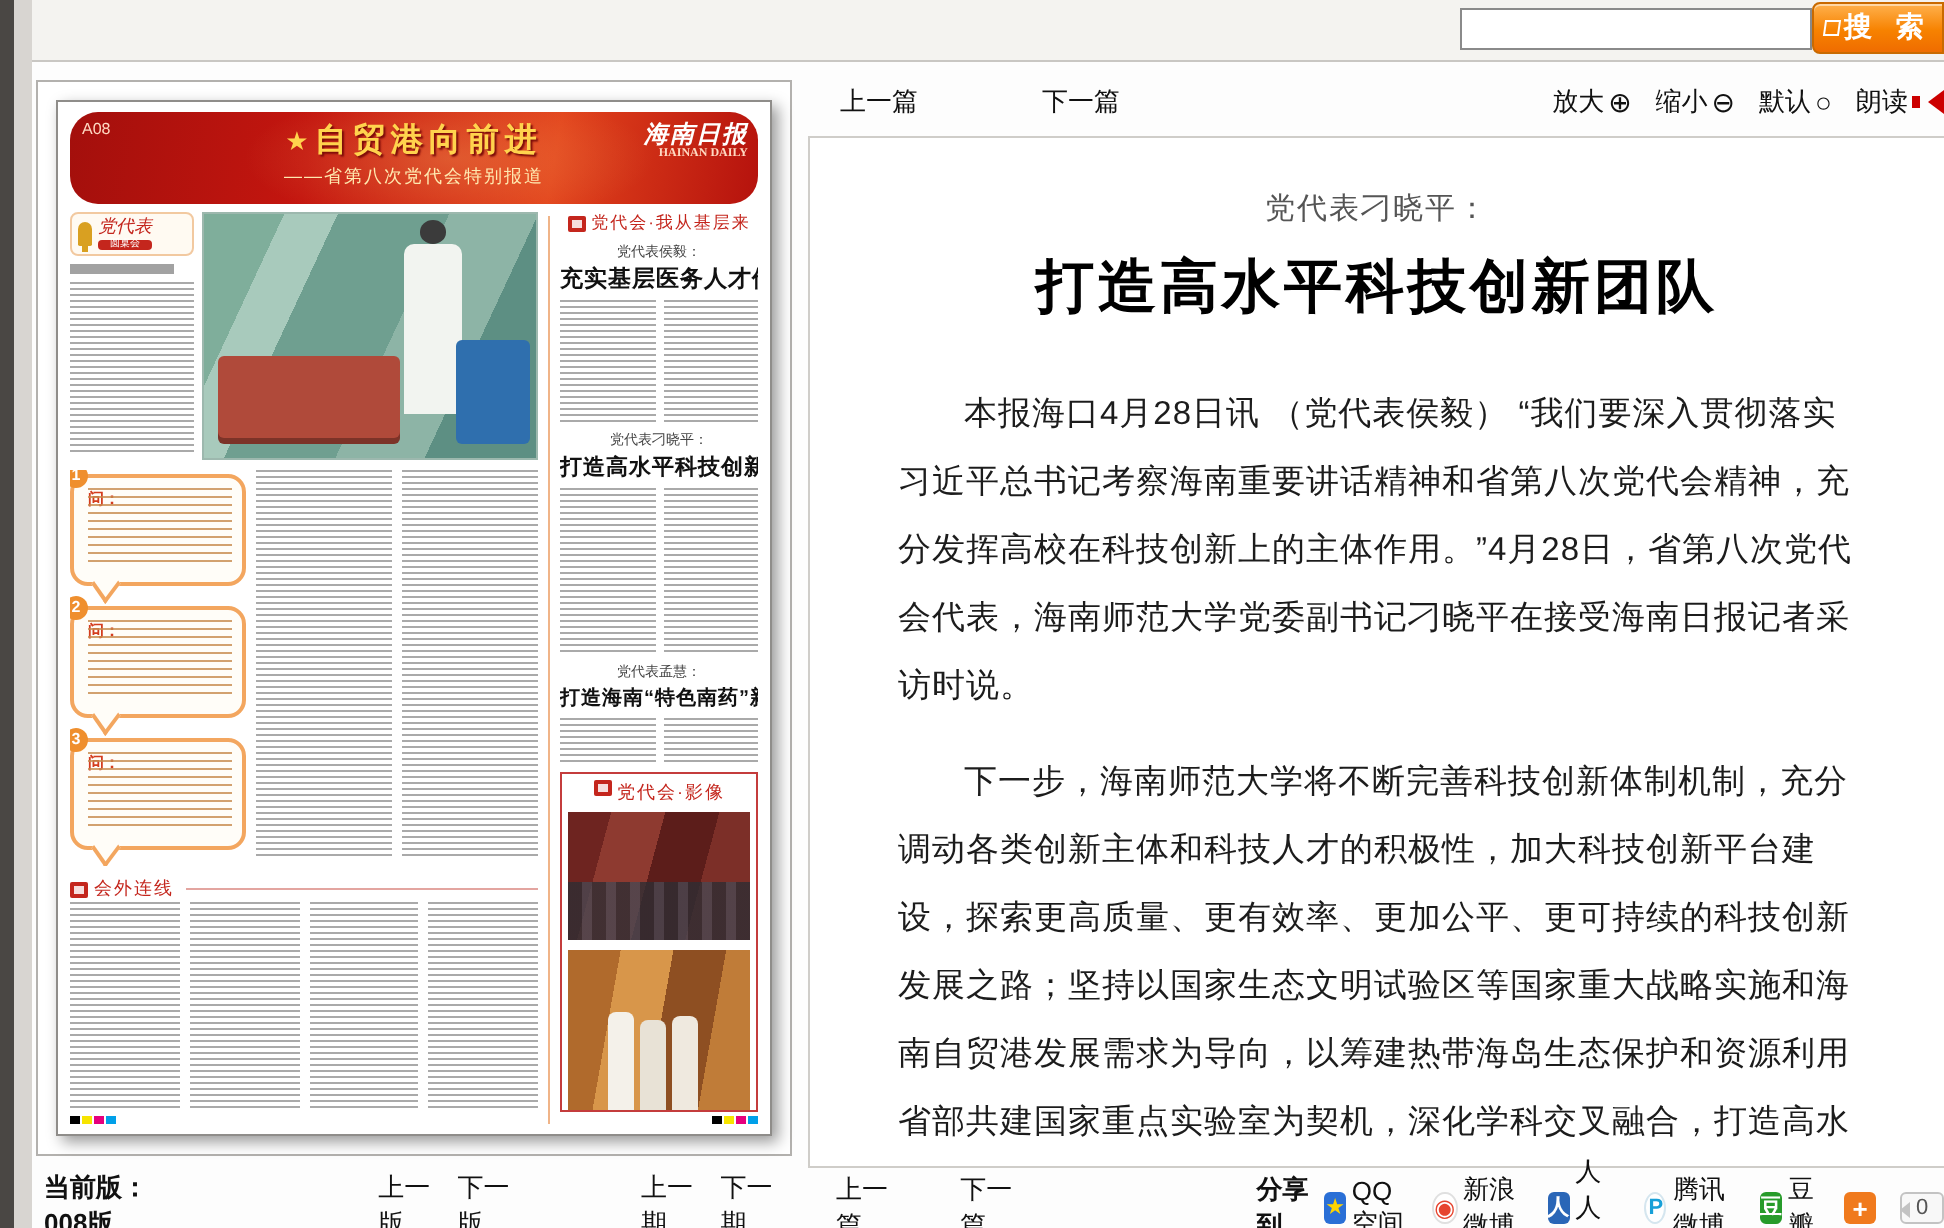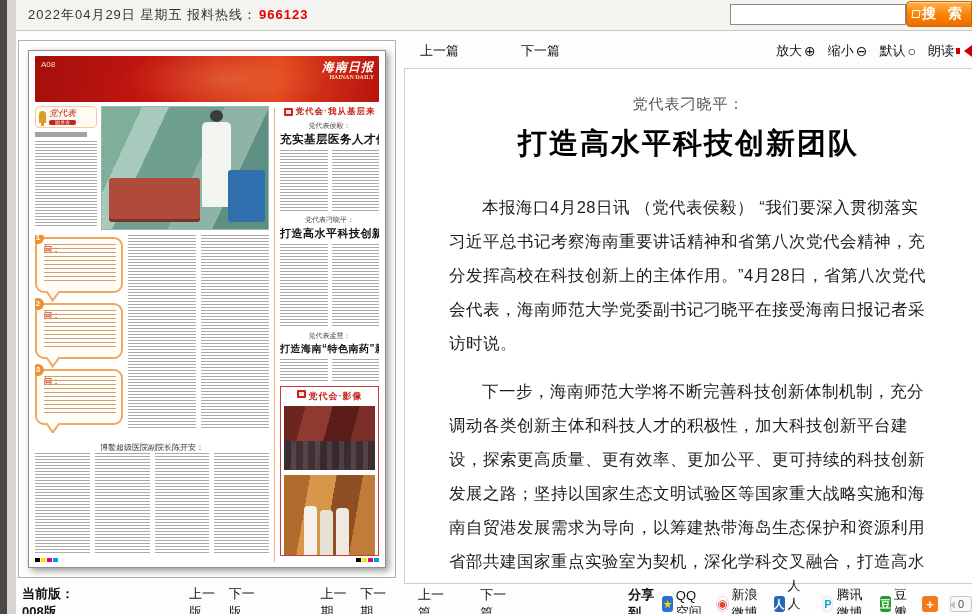--- a/index.html
+++ b/index.html
@@ -24,21 +24,21 @@
     justify-content:center; cursor:pointer; box-shadow:inset 0 1px 0 rgba(255,255,255,.5); }
   .search-btn .mini-ico { width:8px; height:8px; border:1.5px solid #fff; margin-right:2px; transform:skewX(-8deg); }
 
   
   .left-col { position:absolute; left:18px; top:40px; width:378px; }
   .paper-frame { width:378px; height:538px; background:#fff; border:1px solid #b3b1ae; padding:9px; }
   .newspaper { width:358px; height:518px; background:#fff; border:1px solid #8f8d8a;
     box-shadow:3px 3px 7px rgba(0,0,0,.4); padding:5px 6px; display:flex; flex-direction:column; cursor:pointer; }
 
   
-  .np-banner { position:relative; height:46px; border-radius:1px; color:#fff;
+  .np-banner { position:relative; height:46px; border-radius:14px; color:#fff;
     background:linear-gradient(100deg,#a30f0c,#c4160f 35%,#e2431c 70%,#b5120d);
     overflow:hidden; flex:0 0 auto; }
   .np-banner:before { content:""; position:absolute; left:20%; top:-40%; width:70%; height:180%;
     background:radial-gradient(ellipse at center, rgba(255,210,120,.25), transparent 60%); }
   .np-pagecode { position:absolute; left:6px; top:4px; font-size:8px; color:#ffd9c2; }
   .np-banner-center { position:absolute; left:0; right:0; top:4px; text-align:center; }
   .np-emblem { color:#ffd34d; font-size:13px; margin-right:3px; }
   .np-banner-title { display:inline; color:#ffd34d; font-size:16px; font-weight:bold; letter-spacing:3px;
     text-shadow:1px 1px 1px #7a0a08; }
   .np-banner-sub { margin-top:1px; text-align:center; color:#ffe9b0; font-size:9px; letter-spacing:1px; }
@@ -84,21 +84,21 @@
     background:#ef8f2e; color:#fff; font-size:8px; font-weight:bold; text-align:center; line-height:12px; }
   .q-label { color:#d43c1e; font-weight:bold; font-size:8px; float:left; margin-right:2px; }
   .q-lines { height:40px; background:repeating-linear-gradient(to bottom,#c78a4d 0 1px,transparent 1px 4px); opacity:.8; }
   .qa-textcols { flex:1; display:flex; gap:5px; padding-left:5px; }
   .qa-textcols > div { flex:1; }
 
   .np-botsec { margin-top:5px; flex:1; display:flex; flex-direction:column; overflow:hidden; }
   .tagrow { display:flex; align-items:center; gap:3px; }
   .tagbox { width:9px; height:8px; background:#c4261d; border-radius:1px; flex:0 0 auto; position:relative; }
   .tagbox:after { content:""; position:absolute; left:2px; top:2px; right:2px; bottom:2px; background:#fff; opacity:.85; }
-  .tagname { color:#c4261d; font-weight:bold; font-size:9px; letter-spacing:1px; white-space:nowrap; }
+  .tagname { color:#c4261d; font-weight:normal; font-size:9px; letter-spacing:1px; white-space:nowrap; }
   .tagrule { flex:1; height:1px; background:#e3a5a0; margin-left:3px; }
   .np-bot-kicker { text-align:center; font-size:8px; color:#333; margin-top:4px; }
   .np-bot-head { text-align:center; font-size:15px; font-weight:bold; color:#111; letter-spacing:1px; margin:1px 0 4px; }
   .bot-cols { flex:1; display:flex; gap:5px; overflow:hidden; }
   .bot-cols > div { flex:1; }
   .regmarks { display:flex; gap:1px; margin-top:3px; }
   .regmarks i { width:5px; height:4px; display:block; }
 
   
   .side-art { text-align:center; }
@@ -160,36 +160,39 @@
   .share-count:before { content:""; position:absolute; left:-5px; top:4px; border:4px solid transparent; border-right:5px solid #c3c3c3; }
 </style>
 </head>
 <body>
 
 <div class="screen">
   <div class="edge-dark"></div>
   <div class="edge-light"></div>
 
   <header class="topbar">
-    <div class="dateline"><span>2022年04月29日 星期五  报料热线：</span><span class="hotline-num">966123</span></div>
     <div class="search-wrap">
       <input class="search-input" style="">
     </div>
     <button class="search-btn">
         <span class="mini-ico"></span>
         <span>搜 索</span>
       </button>
   </header>
 
   <section class="left-col">
     <div class="paper-frame">
       <div class="newspaper">
 
         <div class="np-banner">
           <span class="np-pagecode">A08</span>
+          <div class="np-banner-center">
+            <span class="np-emblem">★</span><span class="np-banner-title">自贸港向前进</span>
+            <div class="np-banner-sub">——省第八次党代会特别报道</div>
+          </div>
           <div class="np-masthead"><span>海南日报</span><small>HAINAN DAILY</small></div>
         </div>
 
         <div class="np-body">
 
           <div class="np-main">
 
             <div class="np-row1">
               <div class="np-r1-left">
                 <div class="stamp">
@@ -224,21 +227,25 @@
                   <div class="q-lines"></div>
                 </div>
               </div>
               <div class="qa-textcols">
                 <div class="mt" style="height:194px;"></div>
                 <div class="mt" style="height:194px;"></div>
               </div>
             </div>
 
             <div class="np-botsec">
-              <div class="np-bot-kicker">博鳌超级医院副院长陈开安：</div>
+              <div class="tagrow">
+                <span class="tagbox"></span>
+                <span class="tagname">会外连线</span>
+                <span class="tagrule"></span>
+              </div>
               <div class="bot-cols">
                 <div class="mt"></div>
                 <div class="mt"></div>
                 <div class="mt"></div>
                 <div class="mt"></div>
               </div>
               <div class="regmarks">
                 <i style="background:#000"></i>
                   <i style="background:#f7e400"></i>
                   <i style="background:#e6007e"></i>

